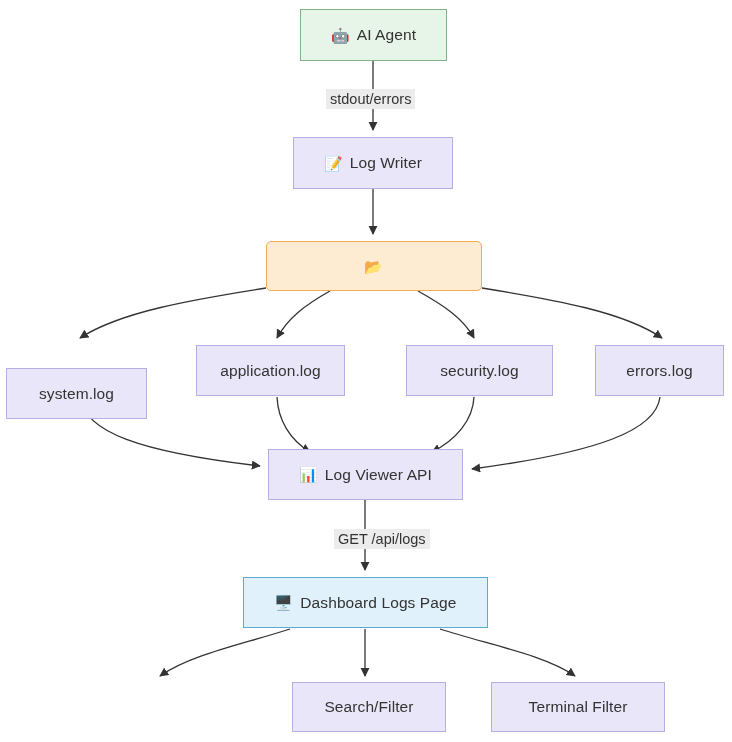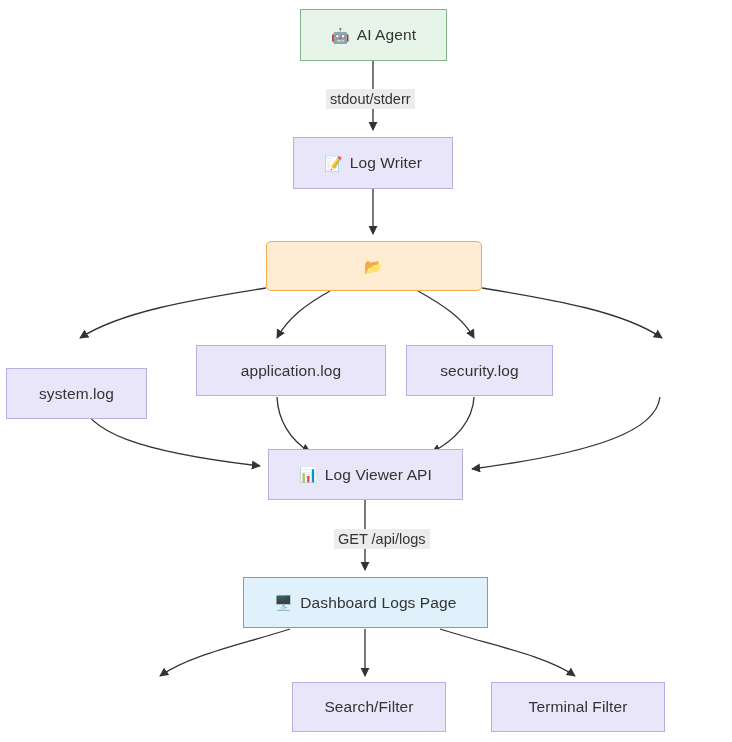--- a/index.html
+++ b/index.html
@@ -118,53 +118,58 @@
     </g>
   </svg>
 
   <div class="node pal-green" style="left:300px; top:9px; width:147px; height:52px;">
     <span class="nlabel">
       <span class="emoji">🤖</span>
       <span>AI Agent</span>
     </span>
   </div>
 
-  <div class="edge-label" style="left:326px; top:89px;">stdout/stderr</div>
+  <div class="edge-label" style="left:326px; top:89px;">stdout/errors</div>
 
   <div class="node pal-purple" style="left:293px; top:137px; width:160px; height:52px;">
     <span class="nlabel">
       <span class="emoji">📝</span>
       <span>Log Writer</span>
     </span>
   </div>
 
   <div class="node pal-orange" style="left:266px; top:241px; width:216px; height:50px;">
     <span class="nlabel">
       <span class="emoji">📂</span>
     </span>
   </div>
 
   <div class="node pal-purple" style="left:6px; top:345px; width:141px; height:51px;margin-top:23px;">
     <span class="nlabel">
       <span>system.log</span>
     </span>
   </div>
 
-  <div class="node pal-purple" style="left:196px; top:345px; width:190px; height:51px;">
+  <div class="node pal-purple" style="left:196px; top:345px; width:149px; height:51px;">
     <span class="nlabel">
       <span>application.log</span>
     </span>
   </div>
 
   <div class="node pal-purple" style="left:406px; top:345px; width:147px; height:51px;">
     <span class="nlabel">
       <span>security.log</span>
     </span>
   </div>
 
+  <div class="node pal-purple" style="left:595px; top:345px; width:129px; height:51px;">
+    <span class="nlabel">
+      <span>errors.log</span>
+    </span>
+  </div>
 
   <div class="node pal-purple" style="left:268px; top:449px; width:195px; height:51px;">
     <span class="nlabel">
       <span class="emoji">📊</span>
       <span>Log Viewer API</span>
     </span>
   </div>
 
   <div class="edge-label" style="left:315px; top:529px;margin-left:19px;">GET /api/logs</div>
 

